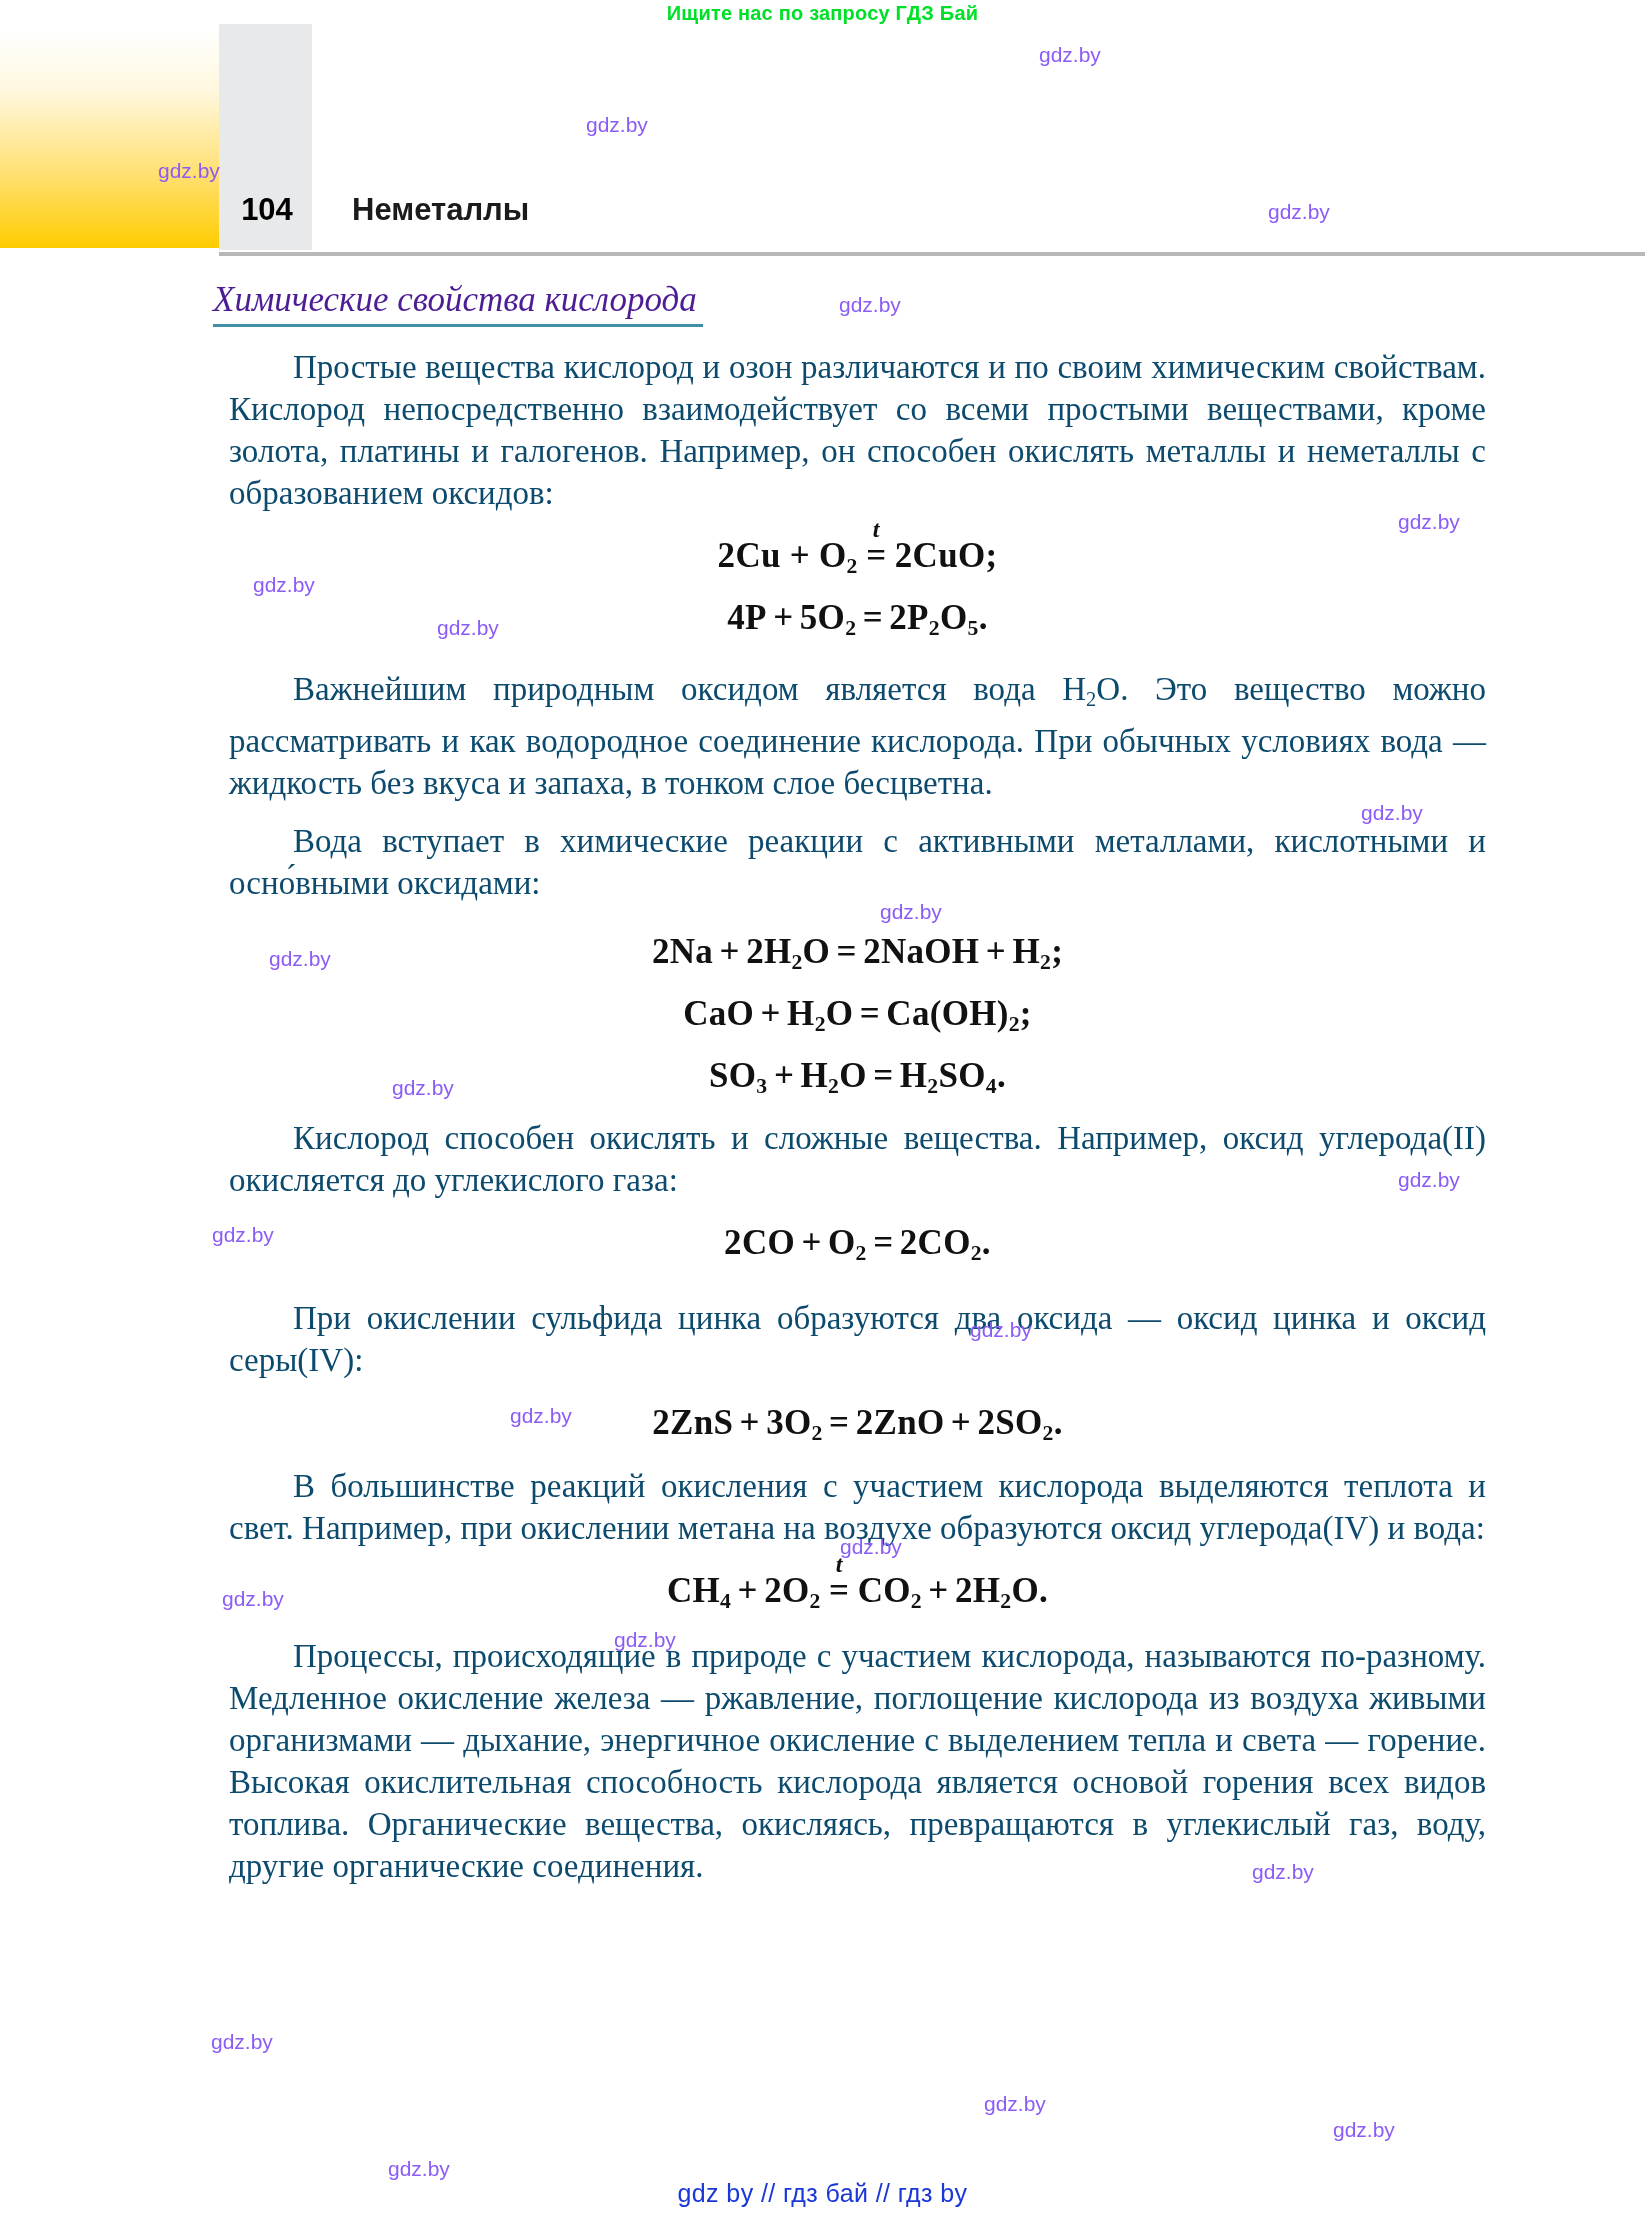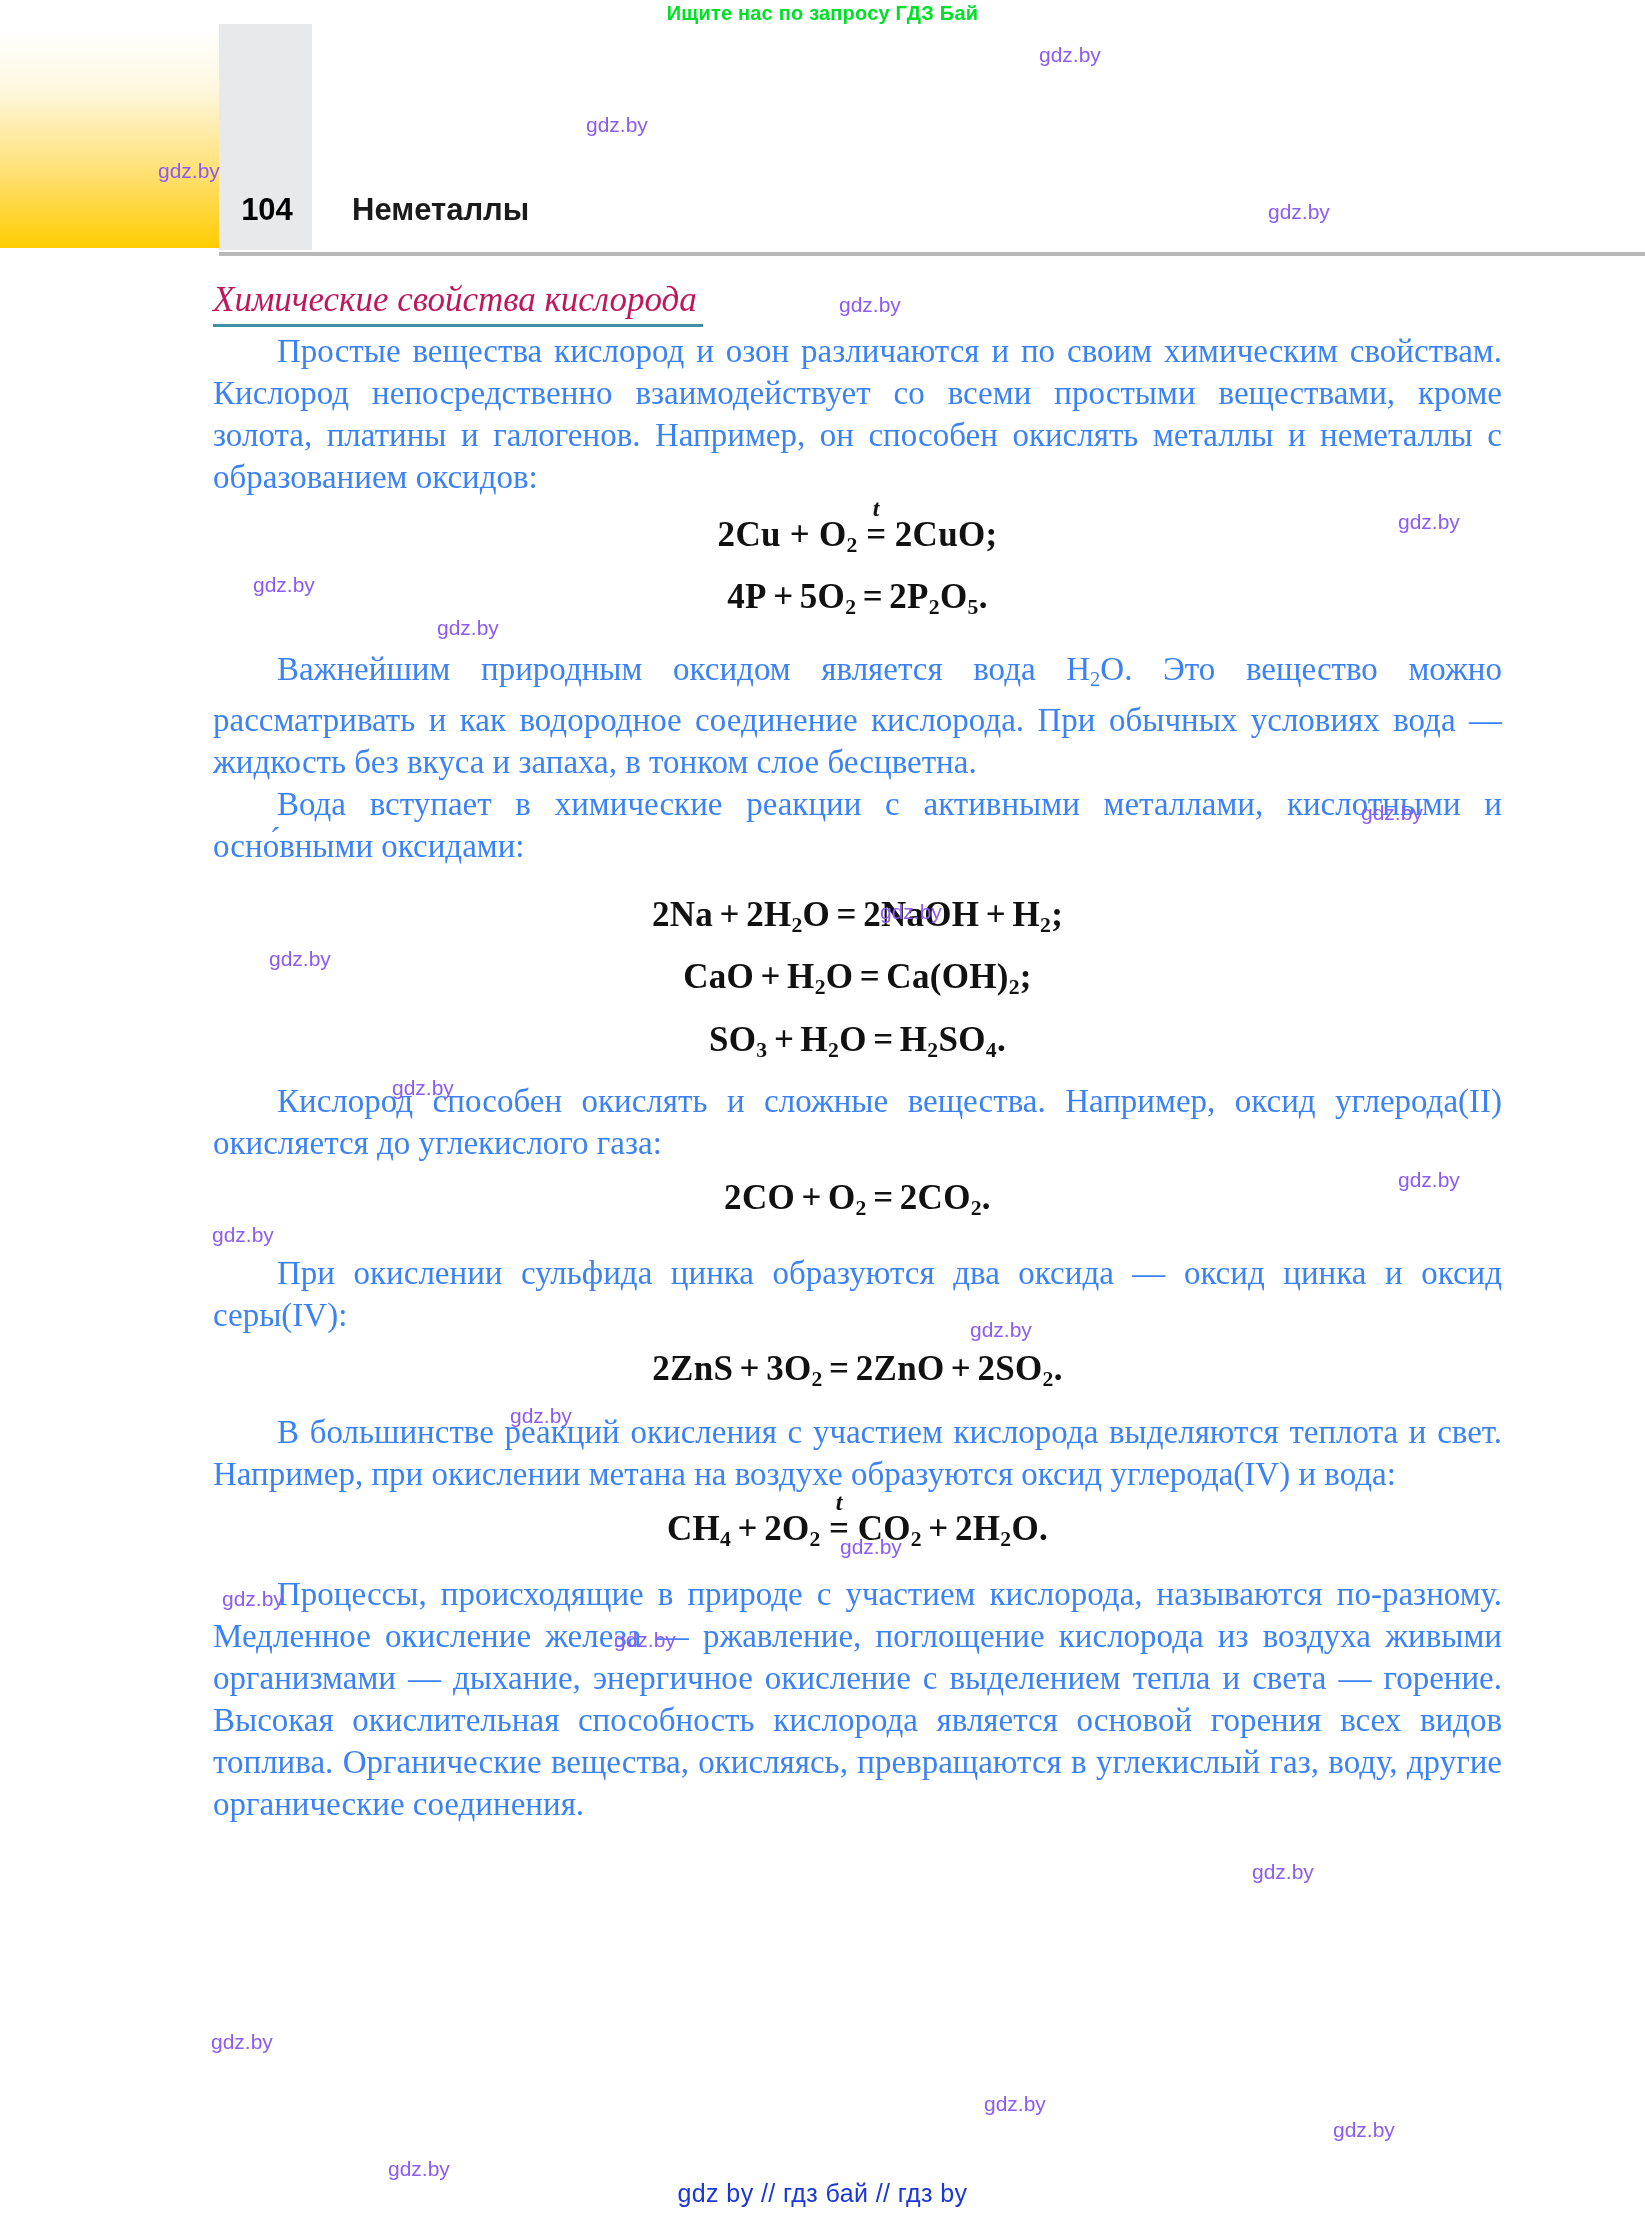--- a/index.html
+++ b/index.html
@@ -41,30 +41,30 @@
   }
 
   
   #content{
     position:absolute;left:213px;top:282px;width:1289px;
   }
 
   .subhead{
     display:inline-block;
     font-style:italic;font-weight:normal;font-size:35px;
-    color:#be185d;border-bottom:3.2px solid #3f8fa6;
+    color:#4c1d95;border-bottom:3.2px solid #3f8fa6;
     padding:0 6.4px 4.8px 0;margin:0 0 3.2px 0;line-height:1.05;
     white-space:nowrap;
   }
 
   p.para{
-    margin:0;padding:0;
+    margin:16px;padding:0;
     font-size:33px;line-height:42px;
     text-align:justify;text-align-last:left;
-    text-indent:64px;color:#3b82f6;
+    text-indent:64px;color:#0c4a6e;
     hyphens:none;
   }
 
   .eqblock{
     margin:0;padding:0;text-align:center;
     font-weight:bold;font-size:35px;line-height:52px;color:#111;
     letter-spacing:0.3px;
   }
   .eqline{white-space:nowrap;}
   sub{font-size:.62em;vertical-align:-0.28em;font-weight:bold;}

